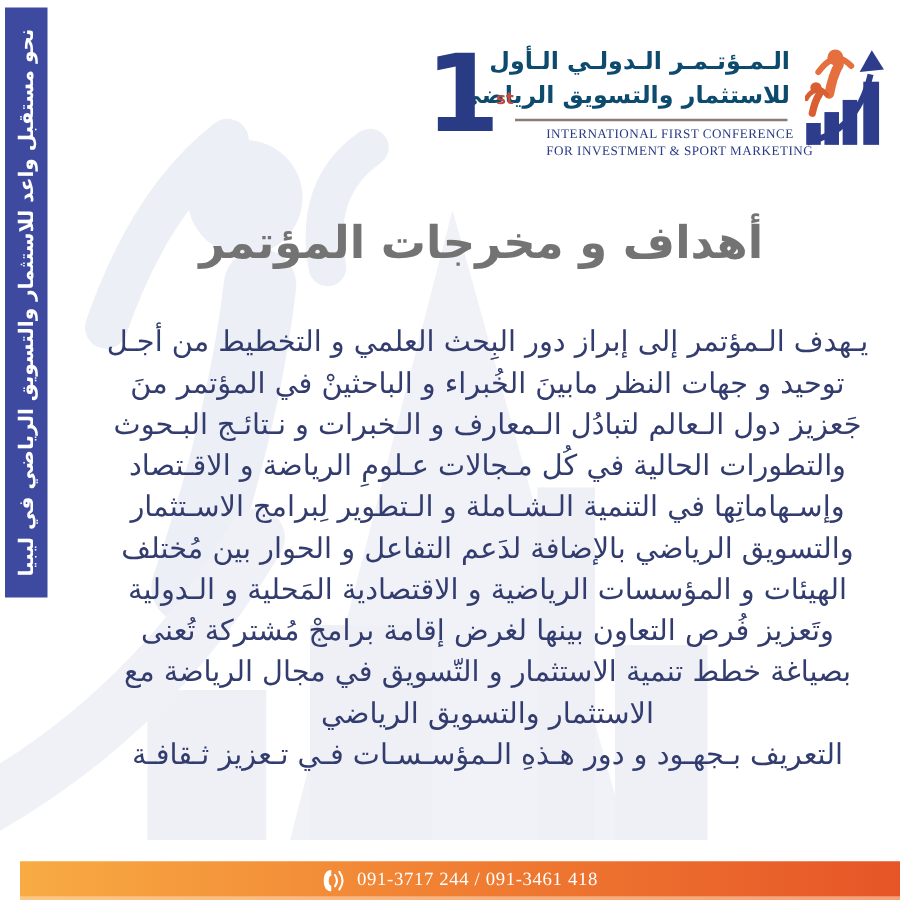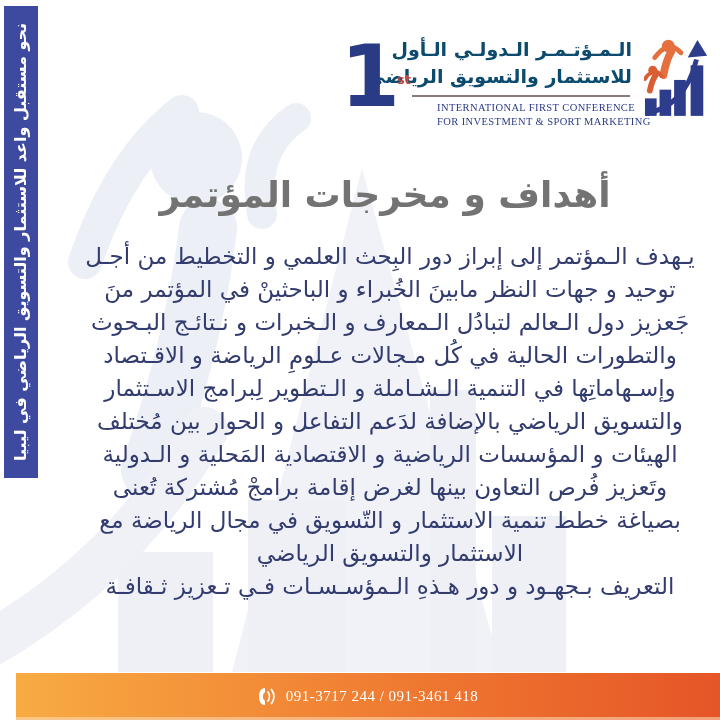--- a/index.html
+++ b/index.html
@@ -19,24 +19,24 @@
   .numeral .sup{position:absolute;top:4px;right:-11px;font-size:13px;font-weight:bold;color:#c04a3e;}
   .hdr-center{margin:2px 12px 0 10px;width:222px;}
   .title-ar{direction:rtl;text-align:center;color:#0c4a6e;font-size:19px;font-weight:bold;line-height:27px;white-space:nowrap;}
   .hdr-divider{height:2px;background:#8b7a78;margin:5px 2px 4px;}
   .title-en{color:#2a3b85;font-family:"Liberation Serif",serif;font-size:10.5px;
             letter-spacing:.4px;line-height:14px;text-align:center;white-space:nowrap;margin-left:27px;}
   .logo-mark{width:68px;height:80px;margin-top:4px;}
   
   .heading{position:absolute;top:174px;left:70px;right:20px;text-align:center;
            color:#737373;font-size:36px;font-weight:bold;direction:rtl;z-index:2;}
-  .body-text{position:absolute;top:240px;left:78px;right:18px;z-index:2;direction:rtl;}
+  .body-text{position:absolute;top:258px;left:78px;right:18px;z-index:2;direction:rtl;}
   .body-line{color:#333c6e;font-size:23px;line-height:33px;text-align:center;white-space:nowrap;}
   
-  .footer{position:absolute;left:16px;right:0;bottom:0;height:47px;z-index:3;
+  .footer{position:absolute;left:16px;right:0;bottom:0;height:31px;z-index:3;
           background:linear-gradient(90deg,#f8ab43 0%,#ef7a31 55%,#e65527 100%);
           display:flex;align-items:center;justify-content:center;gap:34px;}
   .footer::after{content:"";position:absolute;left:0;right:0;bottom:0;height:3px;
                  background:rgba(255,222,190,.55);}
   .contact{display:flex;align-items:center;gap:9px;color:#fff;
            font-family:"Liberation Serif",serif;font-size:15px;letter-spacing:.5px;white-space:nowrap;}
   .contact svg{display:block;}
 </style>
 </head>
 <body>

